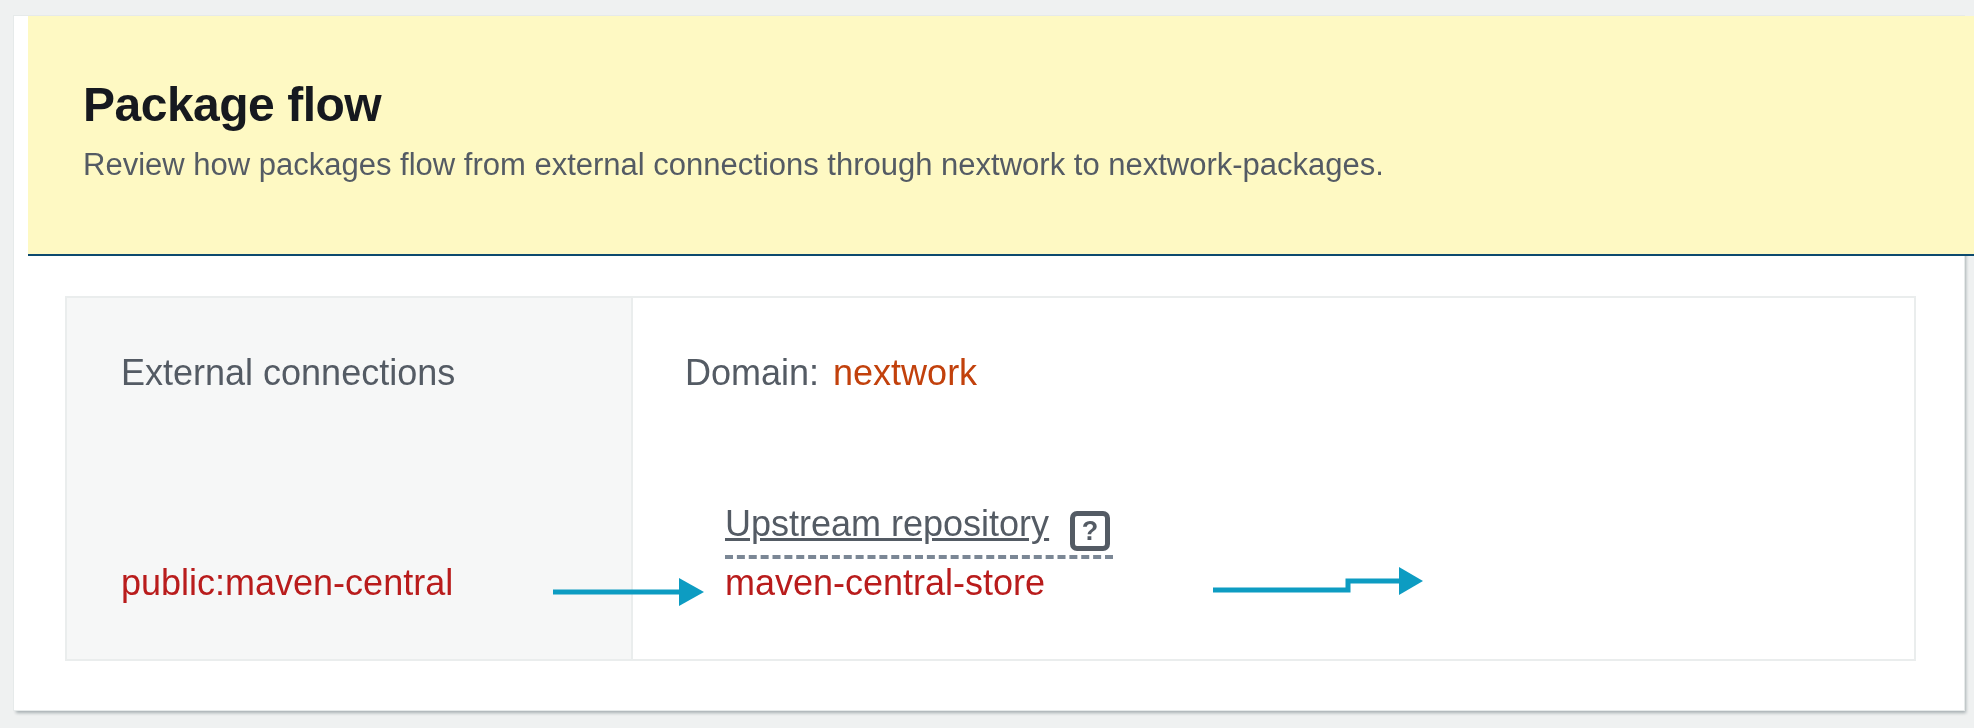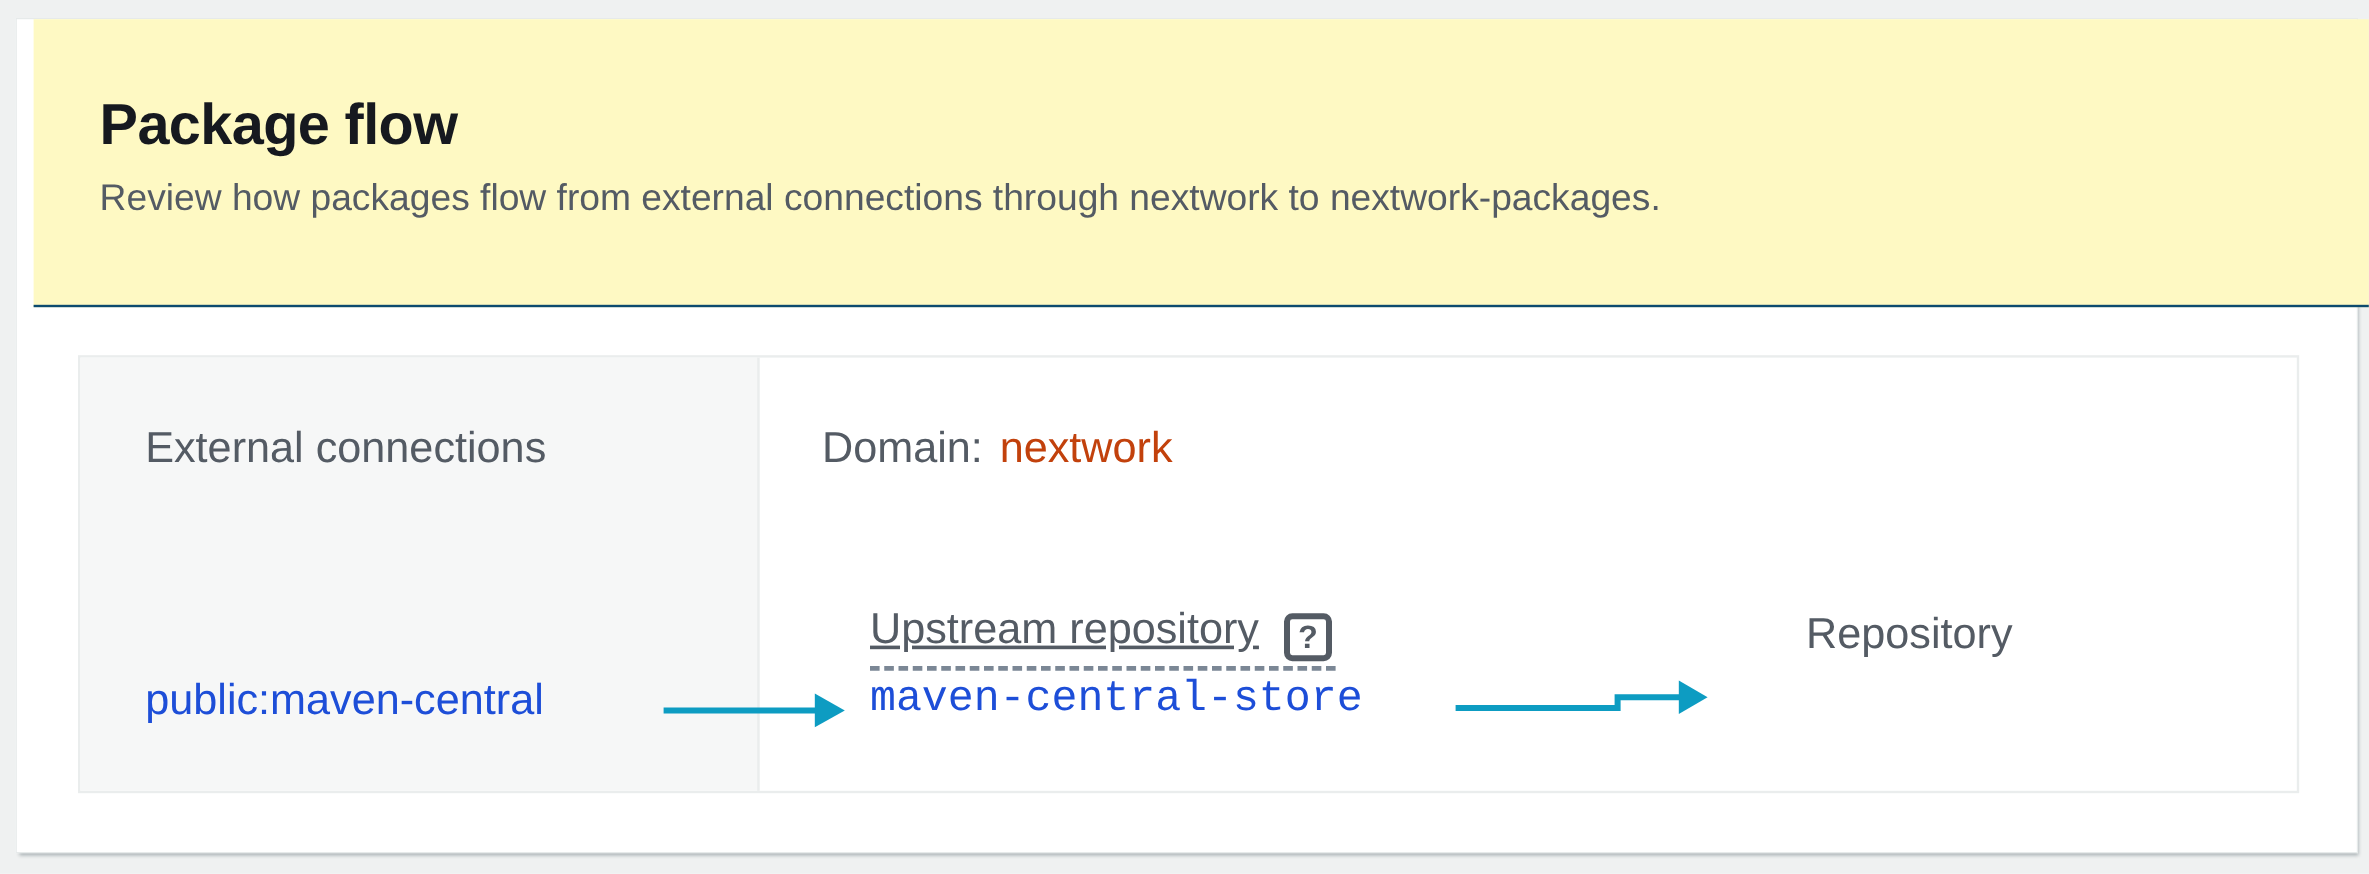--- a/index.html
+++ b/index.html
@@ -45,31 +45,31 @@
   }
   .ext-cell {
     position: absolute; left: 0; top: 0;
     width: 566px; height: 361px;
     background: #f6f7f7;
     border-right: 2px solid #eaeded;
   }
 
   .diagram-text { position: absolute; font-size: 36px; line-height: 1.2; white-space: nowrap; }
   .label-gray { color: #545b64; }
-  .value-dark { color: #1d4ed8; }
+  .value-dark { color: #b91c1c; }
 
   .ext-label   { left: 54px;  top: 53px; }
   .ext-value   { left: 54px;  top: 263px; }
 
   .domain-row  { left: 618px; top: 53px; }
   .domain-value { margin-left: 14px; color: #c2410c; }
 
   .upstream-label { left: 658px;  top: 204px; text-decoration: underline; }
   .repo-label     { left: 1438px; top: 208px; }
-  .upstream-value { left: 658px;  top: 263px; font-family: Liberation Mono, monospace; }
+  .upstream-value { left: 658px;  top: 263px; }
   .repo-value     { left: 1438px; top: 263px; }
 
   .dashed-underline {
     position: absolute; left: 658px; top: 257px;
     width: 388px; height: 0;
     border-top: 4px dashed #7b8795;
   }
 
   .help-icon {
     position: absolute; left: 1003px; top: 213px;
@@ -111,21 +111,20 @@
       <div class="diagram-text label-gray upstream-label">Upstream repository</div>
 
       <div class="help-icon">
         <span>?</span>
       </div>
 
       <div class="dashed-underline"></div>
 
       <div class="diagram-text value-dark upstream-value">maven-central-store</div>
 
-      <div class="diagram-text label-gray repo-label">Repository</div>
 
 
       <svg class="arrows-svg" viewBox="0 0 1847 361">
 
         <g>
           <line class="arrow-line" x1="486" y1="294" x2="613" y2="294"></line>
           <polygon class="arrow-head" points="612,280 612,308 637,294"></polygon>
         </g>
 
         <g>

